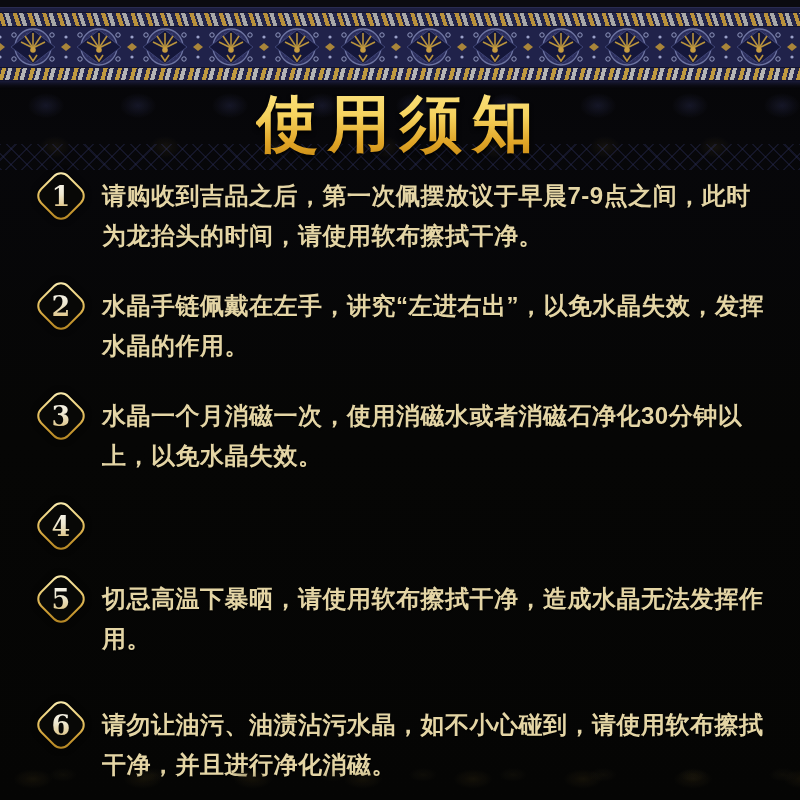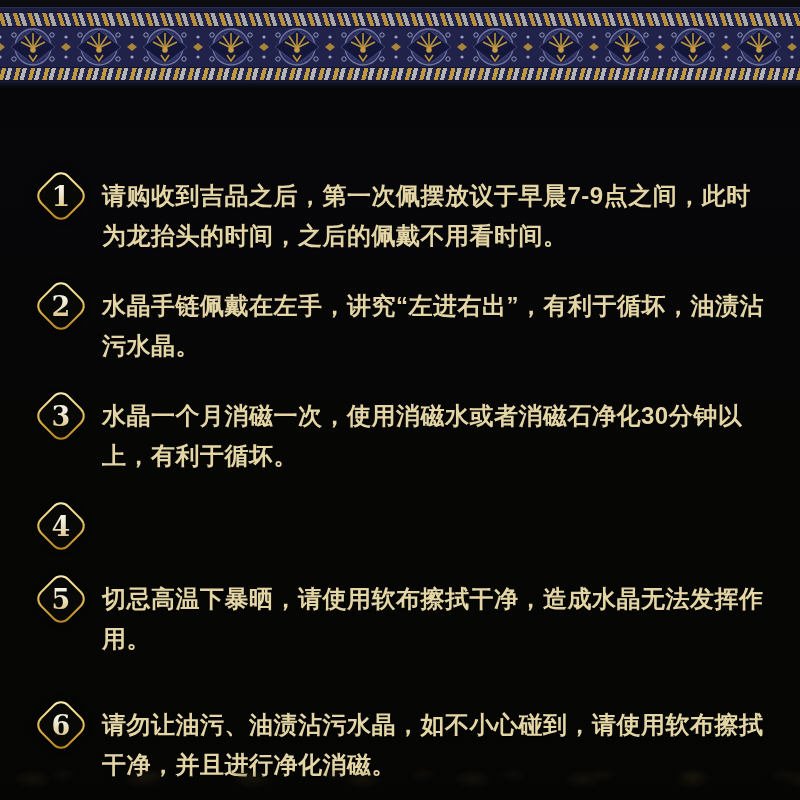--- a/index.html
+++ b/index.html
@@ -182,45 +182,49 @@
           <circle cx="0" cy="30" r="1.6" fill="#9aa0c8"></circle>
             <circle cx="66" cy="30" r="1.6" fill="#9aa0c8"></circle>
         </pattern>
       </defs>
       <rect width="800" height="40" fill="url(#med)"></rect>
     </svg>
     <div class="zig-row lower"></div>
     <div class="band-fade"></div>
   </div>
 
+  <div class="title-zone">
+    <div class="lattice"></div>
+    <h1 class="page-title">使用须知</h1>
+  </div>
 
   <div class="content">
 
     <div class="item">
       <div class="badge-wrap">
         <div class="badge-diamond"></div>
         <div class="badge-num">1</div>
       </div>
-      <div class="item-text">请购收到吉品之后，第一次佩摆放议于早晨7-9点之间，此时为龙抬头的时间，之后的佩戴不用看时间。</div>
+      <div class="item-text">请购收到吉品之后，第一次佩摆放议于早晨7-9点之间，此时为龙抬头的时间，请使用软布擦拭干净。</div>
     </div>
 
     <div class="item">
       <div class="badge-wrap">
         <div class="badge-diamond"></div>
         <div class="badge-num">2</div>
       </div>
-      <div class="item-text">水晶手链佩戴在左手，讲究“左进右出”，有利于循坏，油渍沾污水晶。</div>
+      <div class="item-text">水晶手链佩戴在左手，讲究“左进右出”，以免水晶失效，发挥水晶的作用。</div>
     </div>
 
     <div class="item">
       <div class="badge-wrap">
         <div class="badge-diamond"></div>
         <div class="badge-num">3</div>
       </div>
-      <div class="item-text">水晶一个月消磁一次，使用消磁水或者消磁石净化30分钟以上，有利于循坏。</div>
+      <div class="item-text">水晶一个月消磁一次，使用消磁水或者消磁石净化30分钟以上，以免水晶失效。</div>
     </div>
 
     <div class="item">
       <div class="badge-wrap">
         <div class="badge-diamond"></div>
         <div class="badge-num">4</div>
       </div>
     </div>
 
     <div class="item tight-single">

